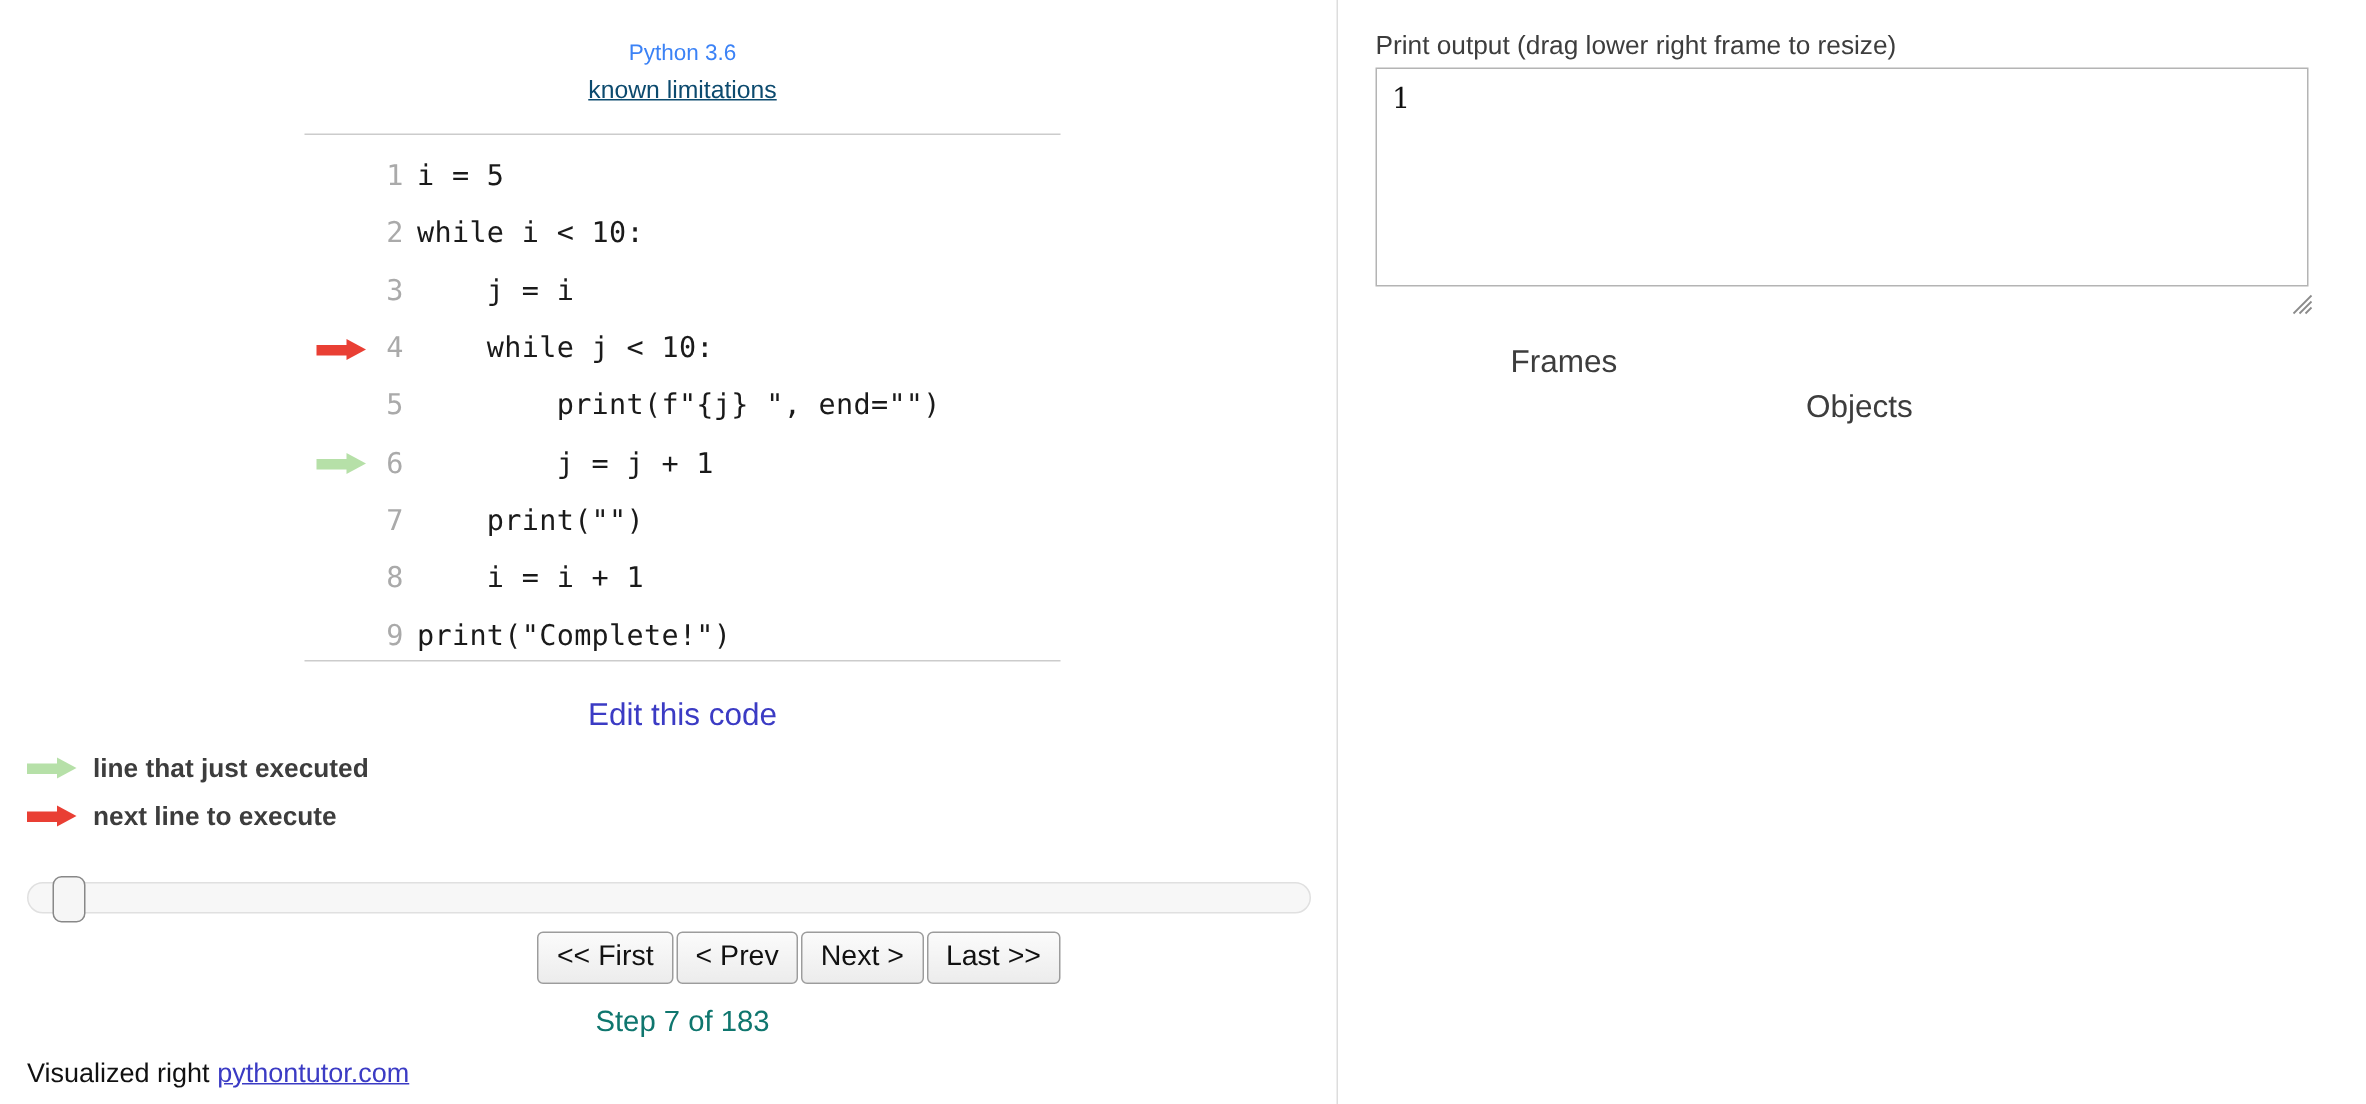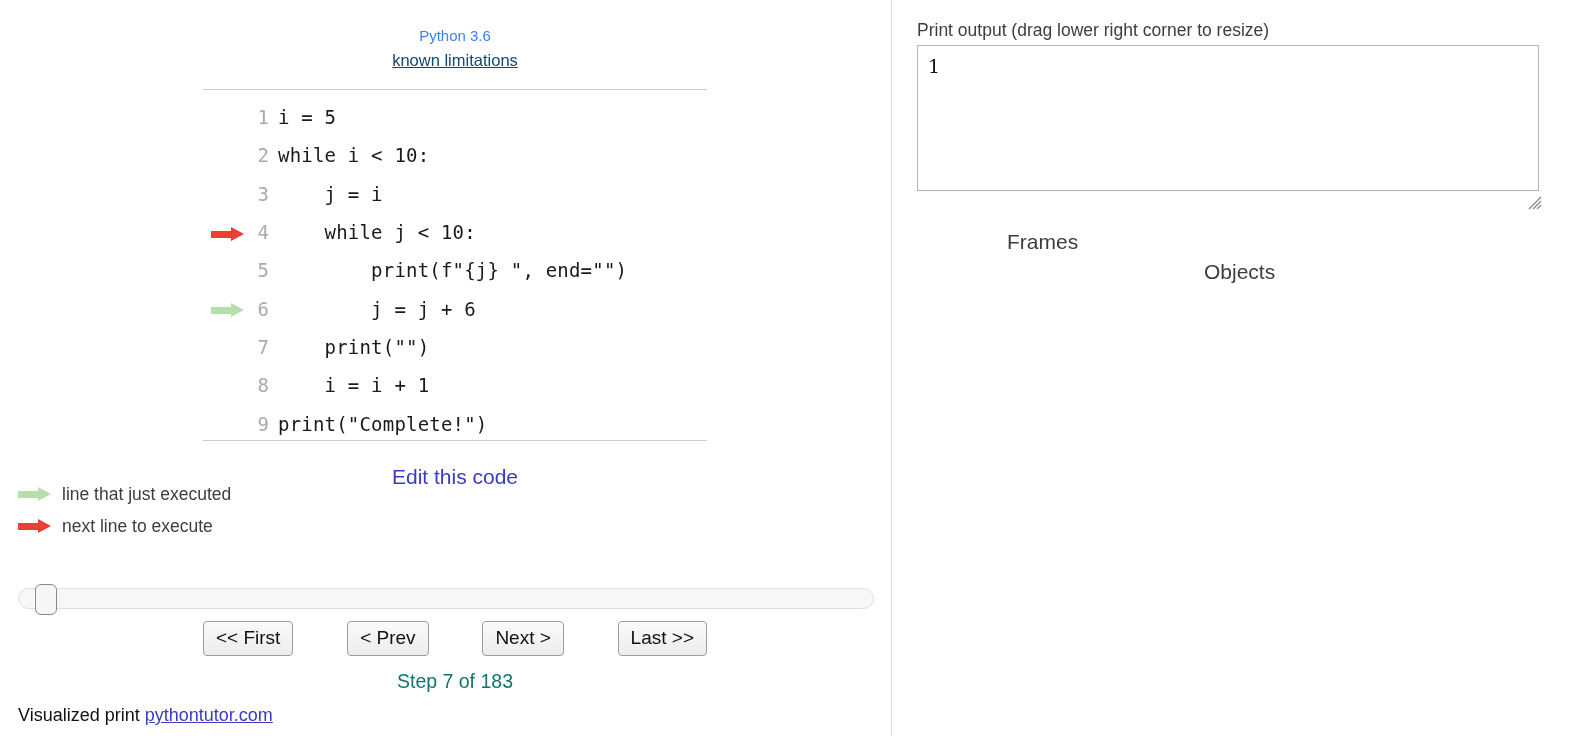--- a/index.html
+++ b/index.html
@@ -138,21 +138,22 @@
   }
   .edit-code-link {
     font-size: 21px;
     color: #3b3bc4;
     cursor: pointer;
   }
 
   .legend {
     position: absolute;
     left: 18px;
-    top: 478px;
+    top: 496px;
+    font-weight: bold;
   }
   .legend-row {
     display: flex;
     align-items: center;
     height: 32px;
   }
   .legend-row .arrow { margin-right: 10px; }
   .legend-label {
     font-size: 17.5px;
     color: #3d3d3d;
@@ -184,21 +185,21 @@
     cursor: pointer;
   }
 
   
   .nav-buttons {
     position: absolute;
     left: 203px;
     top: 621px;
     width: 504px;
     display: flex;
-    justify-content: space-between;
+    justify-content: flex-end;
     gap: 2px;
   }
   .nav-btn {
     font-family: "Liberation Sans", sans-serif;
     font-size: 19px;
     color: #111;
     background: linear-gradient(#fbfbfb, #ececec);
     border: 1px solid #9c9c9c;
     border-radius: 4px;
     padding: 4px 12px 6px 12px;
@@ -375,21 +376,21 @@
         <td class="lineno-cell">5</td>
         <td class="codeline-cell">        print(f"{j} ", end="")</td>
       </tr>
       <tr>
         <td class="arrow-cell">
           <span class="arrow green">
             <span class="shaft"></span><span class="head"></span>
           </span>
         </td>
         <td class="lineno-cell">6</td>
-        <td class="codeline-cell">        j = j + 6</td>
+        <td class="codeline-cell">        j = j + 1</td>
       </tr>
       <tr>
         <td class="arrow-cell"></td>
         <td class="lineno-cell">7</td>
         <td class="codeline-cell">    print("")</td>
       </tr>
       <tr>
         <td class="arrow-cell"></td>
         <td class="lineno-cell">8</td>
         <td class="codeline-cell">    i = i + 1</td>
@@ -432,28 +433,28 @@
   <div class="nav-buttons">
     <button class="nav-btn">&lt;&lt; First</button>
     <button class="nav-btn">&lt; Prev</button>
     <button class="nav-btn">Next &gt;</button>
     <button class="nav-btn">Last &gt;&gt;</button>
   </div>
 
   <div class="step-label">Step 7 of 183</div>
 
   <div class="footer">
-    <span>Visualized print </span><a>pythontutor.com</a>
+    <span>Visualized right </span><a>pythontutor.com</a>
   </div>
 
 </div>
 
 <div class="right-panel">
 
-  <div class="print-output-label">Print output (drag lower right corner to resize)</div>
+  <div class="print-output-label">Print output (drag lower right frame to resize)</div>
 
   <div class="print-output-box">1</div>
 
   <div class="col-headers">
     <span class="col-header frames">Frames</span>
     <span class="col-header objects">Objects</span>
   </div>
 
 
 </div>

